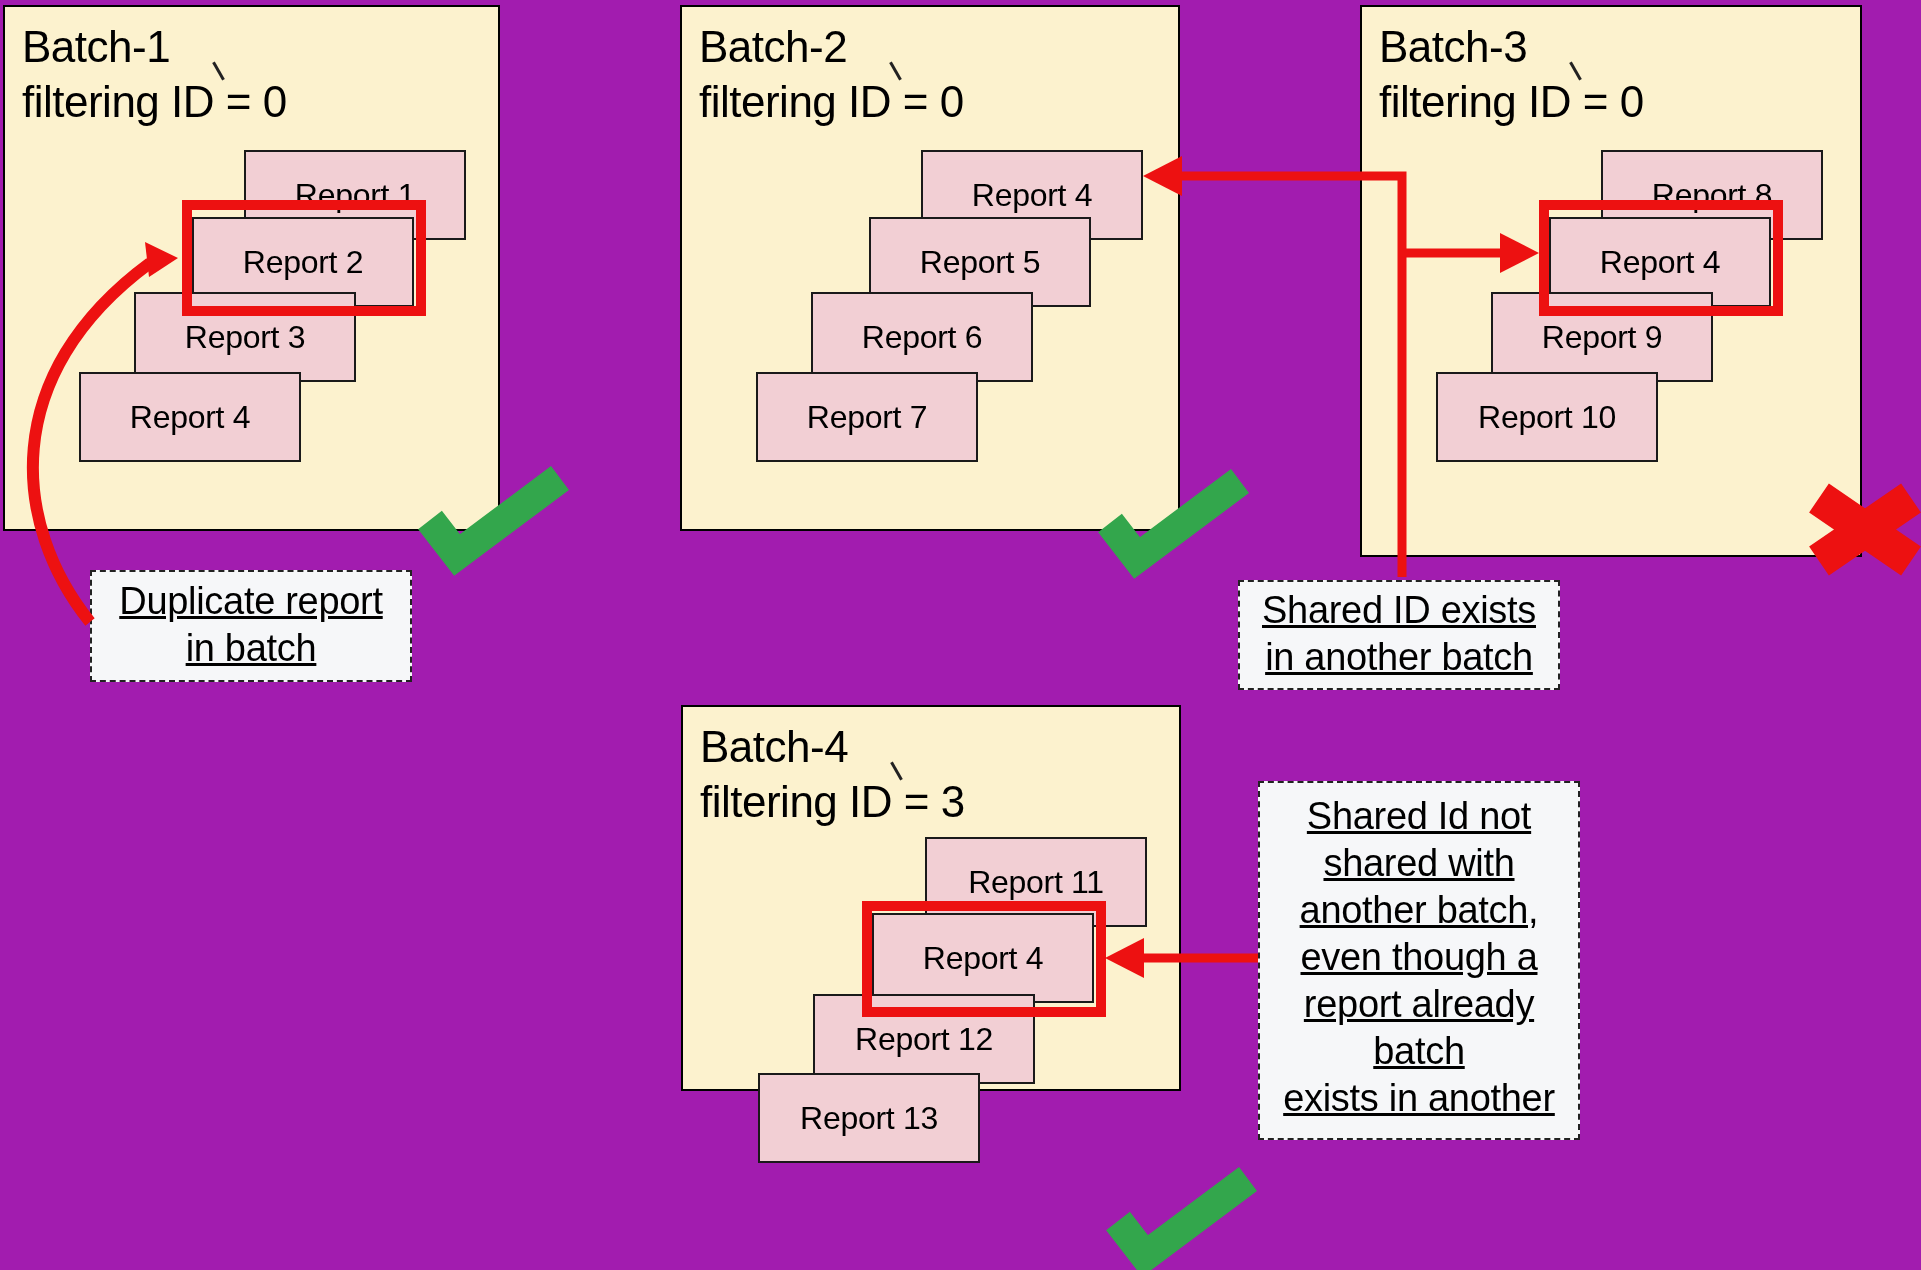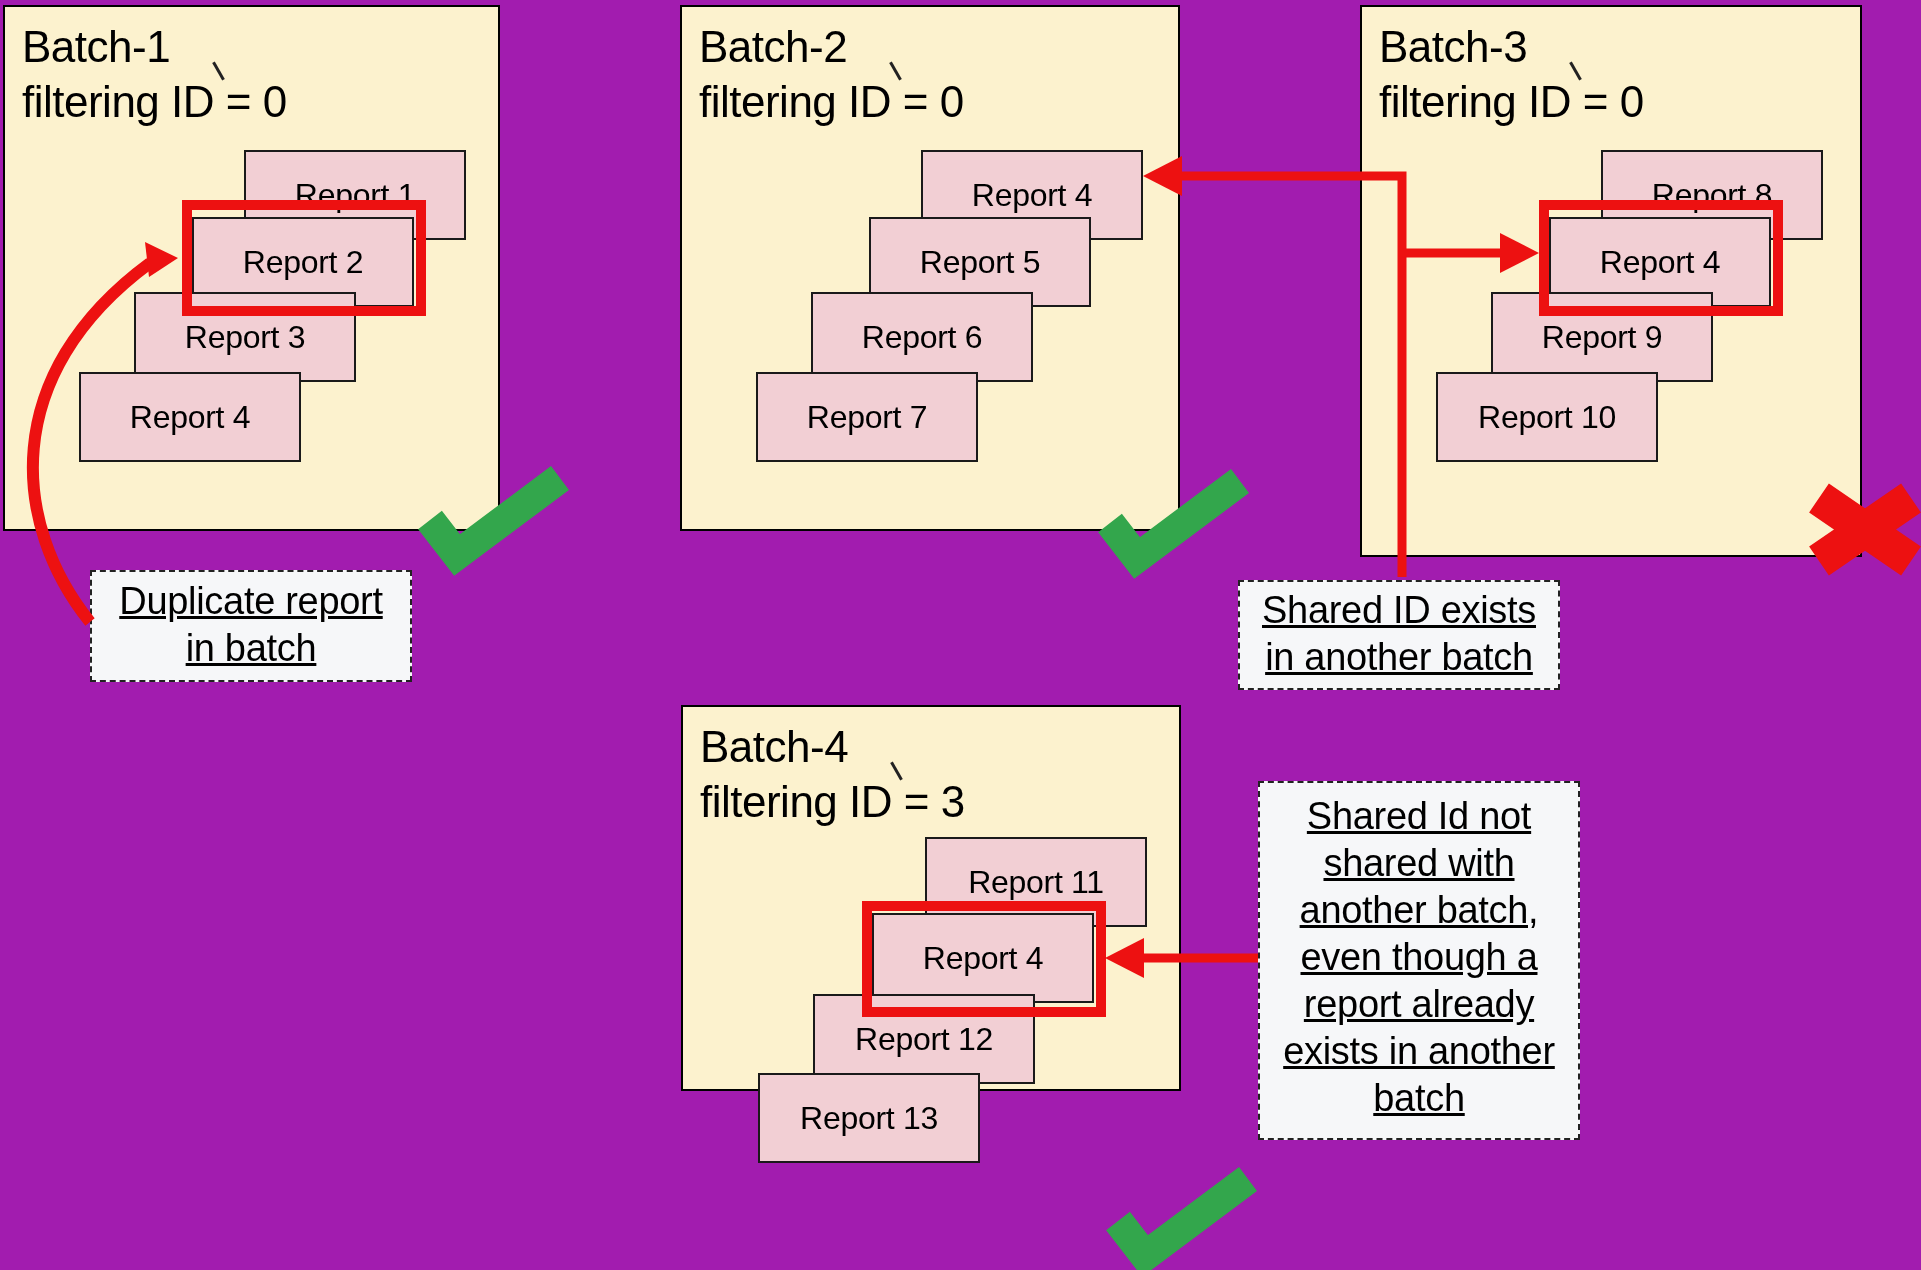--- a/index.html
+++ b/index.html
@@ -142,22 +142,22 @@
     <span class="line">Shared ID exists</span>
     <span class="line">in another batch</span>
   </div>
 
   <div class="annotation" id="annotation-shared-not">
     <span class="line">Shared Id not</span>
     <span class="line">shared with</span>
     <span class="line">another batch,</span>
     <span class="line">even though a</span>
     <span class="line">report already</span>
+    <span class="line">batch</span>
     <span class="line">exists in another</span>
-    <span class="line">batch</span>
   </div>
 
   <svg id="overlay" viewBox="0 0 1921 1270" xmlns="http://www.w3.org/2000/svg">
 
     <g>
       <path d="M 90 622 C 12 525, -2 375, 150 263" fill="none" stroke="#ED1111" stroke-width="12"></path>
       <polygon points="178,258 145,242 149,277" fill="#ED1111"></polygon>
     </g>
 
     <g>

